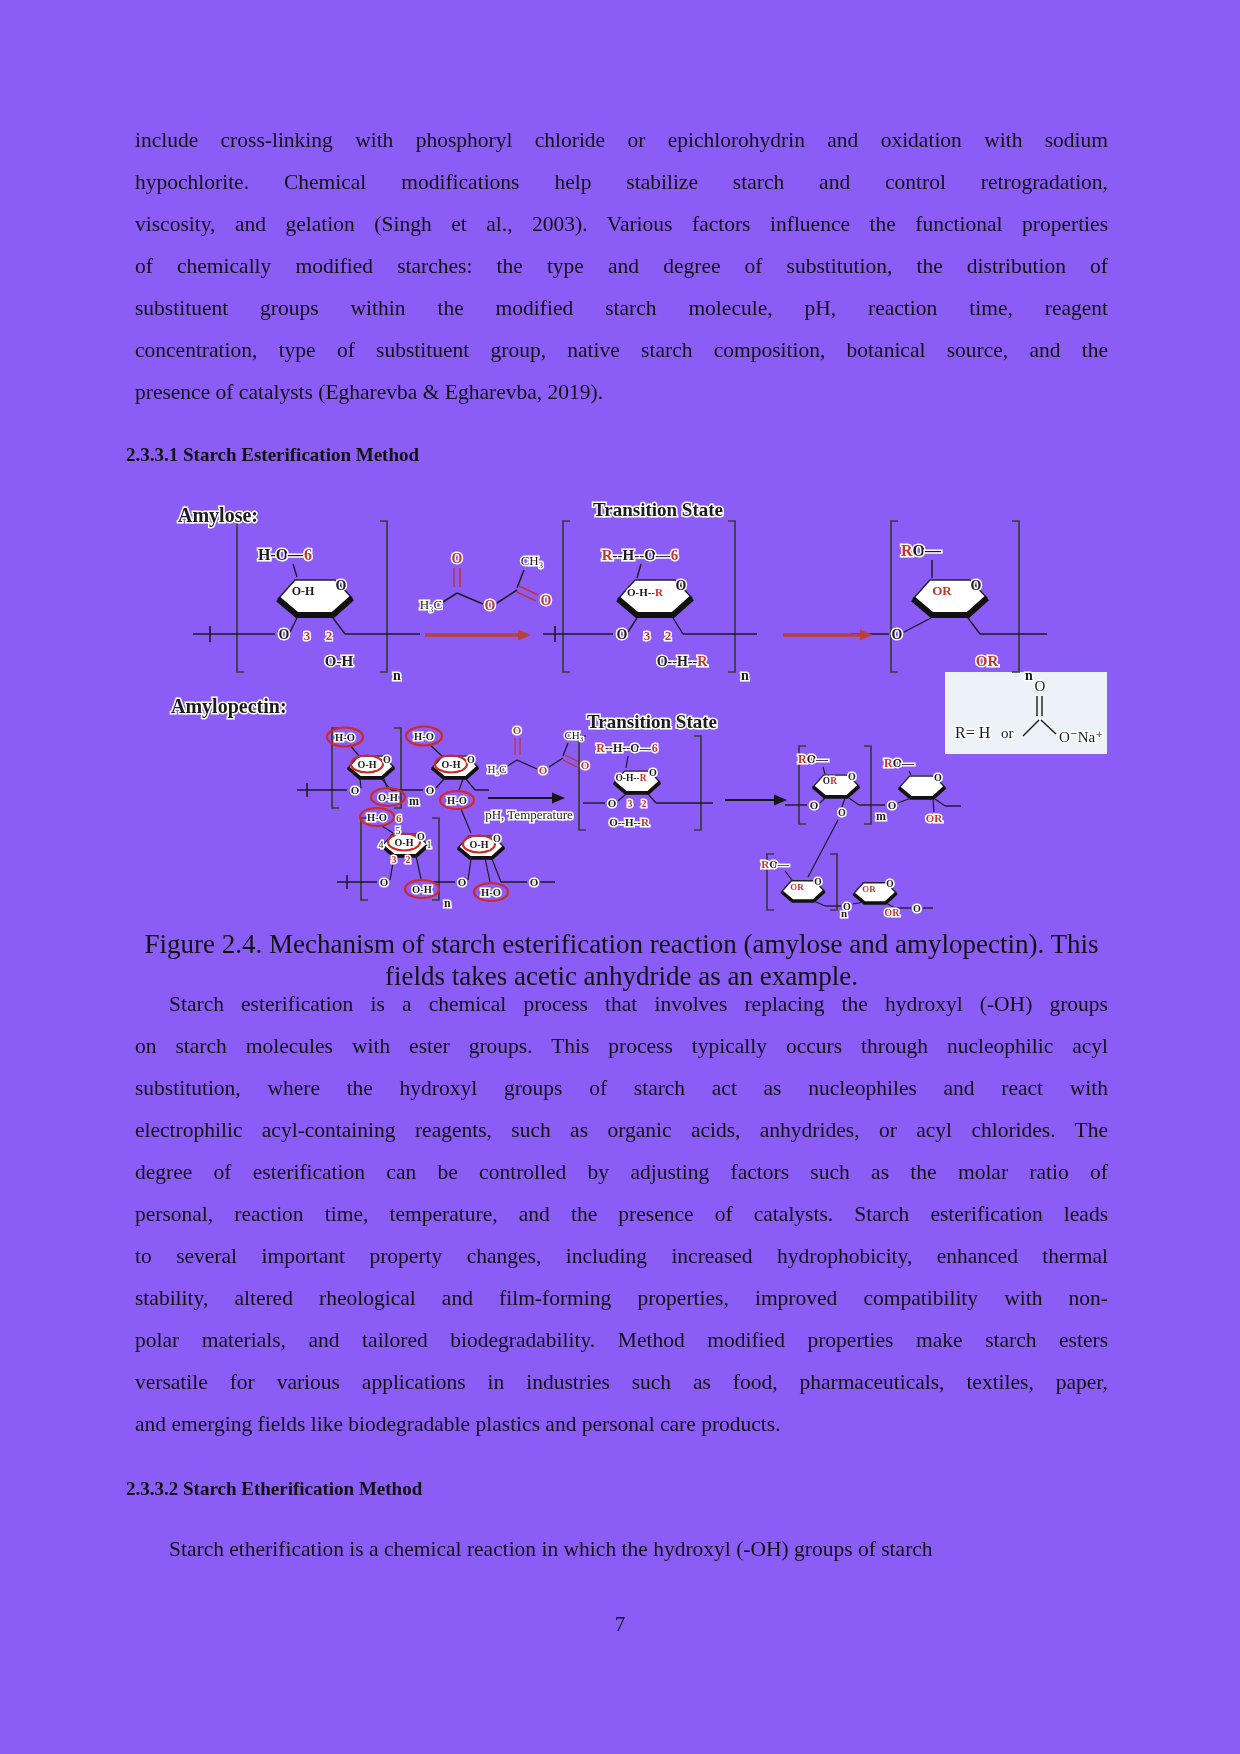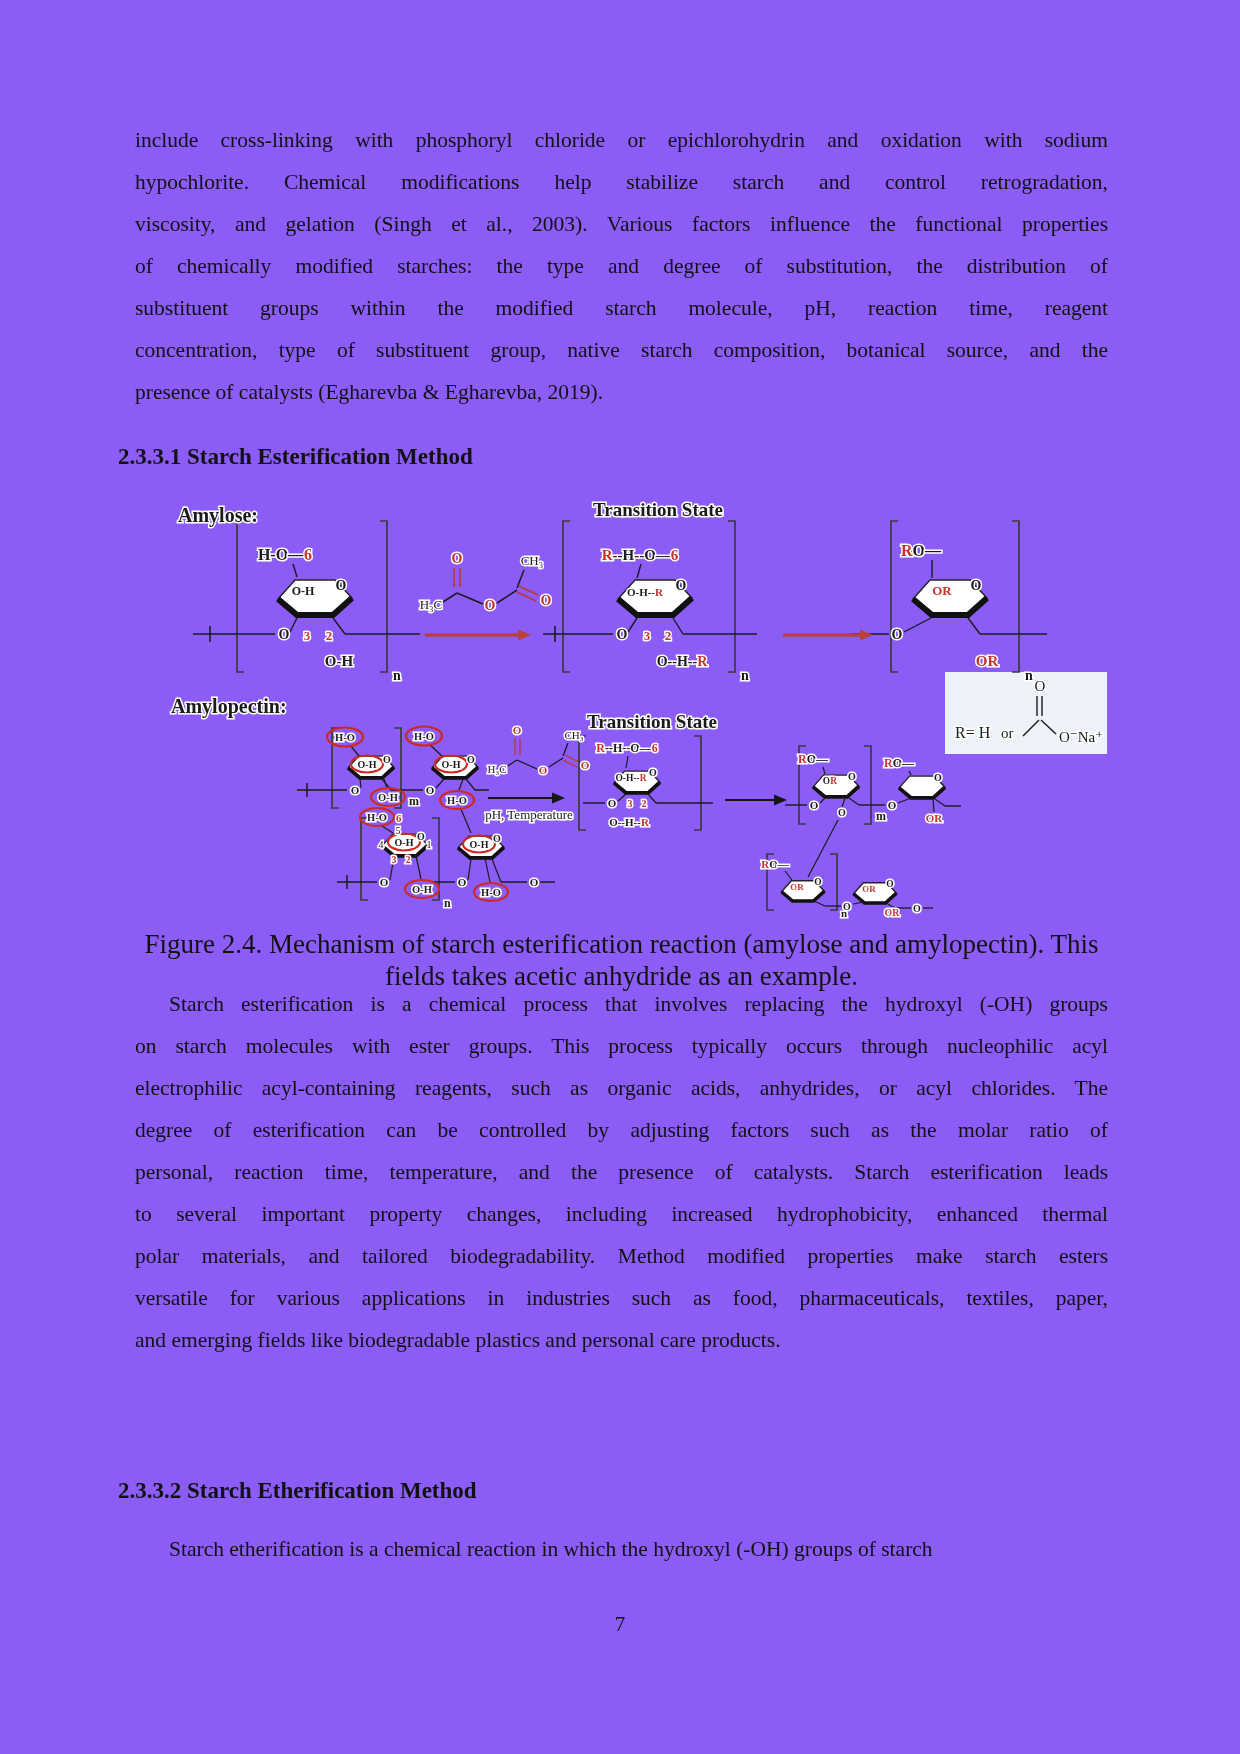--- a/index.html
+++ b/index.html
@@ -5,21 +5,21 @@
   html,body{margin:0;padding:0;background:#e8e8e8;}
   .page{
     position:relative;width:1240px;height:1754px;margin:0 auto;background:#8b5cf6;
     font-family:"Liberation Serif","DejaVu Serif",serif;color:#121212;overflow:hidden;
   }
   .block{position:absolute;left:135px;width:973px;}
   .tline{font-size:21.5px;line-height:42px;text-align:justify;text-align-last:justify;color:#121212;}
   .tline.last{text-align-last:left;}
   .tline.ind{text-indent:34px;}
   .caption-block .tline{font-size:27px;line-height:32px;text-align:center;text-align-last:center;}
-  .heading{position:absolute;left:118px;font-size:23px;font-weight:bold;white-space:nowrap;}
+  .heading{position:absolute;left:126px;font-size:19px;font-weight:bold;white-space:nowrap;}
   .pagenum{position:absolute;left:0;top:1612px;width:1240px;text-align:center;font-size:21px;}
   .figwrap{position:absolute;left:135px;top:476px;width:975px;height:446px;}
   svg text{font-family:"Liberation Serif","DejaVu Serif",serif;stroke:#fff;stroke-width:3px;paint-order:stroke;}
 </style>
 </head>
 <body>
 
 <div class="page">
 
   <div class="block" style="top:119px;">
@@ -312,24 +312,26 @@
   </div>
 
   <div class="block caption-block" style="top:928px;">
       <div class="tline">Figure 2.4. Mechanism of starch esterification reaction (amylose and amylopectin). This</div>
       <div class="tline last">fields takes acetic anhydride as an example.</div>
     </div>
 
   <div class="block" style="top:983px;">
       <div class="tline ind">Starch esterification is a chemical process that involves replacing the hydroxyl (-OH) groups</div>
       <div class="tline">on starch molecules with ester groups. This process typically occurs through nucleophilic acyl</div>
+      <div class="tline">substitution, where the hydroxyl groups of starch act as nucleophiles and react with</div>
       <div class="tline">electrophilic acyl-containing reagents, such as organic acids, anhydrides, or acyl chlorides. The</div>
       <div class="tline">degree of esterification can be controlled by adjusting factors such as the molar ratio of</div>
       <div class="tline">personal, reaction time, temperature, and the presence of catalysts. Starch esterification leads</div>
       <div class="tline">to several important property changes, including increased hydrophobicity, enhanced thermal</div>
+      <div class="tline">stability, altered rheological and film-forming properties, improved compatibility with non-</div>
       <div class="tline">polar materials, and tailored biodegradability. Method modified properties make starch esters</div>
       <div class="tline">versatile for various applications in industries such as food, pharmaceuticals, textiles, paper,</div>
       <div class="tline last">and emerging fields like biodegradable plastics and personal care products.</div>
     </div>
 
   <div class="heading" style="top:1478px;">2.3.3.2 Starch Etherification Method</div>
 
   <div class="block" style="top:1528px;">
       <div class="tline last ind">Starch etherification is a chemical reaction in which the hydroxyl (-OH) groups of starch</div>
     </div>

